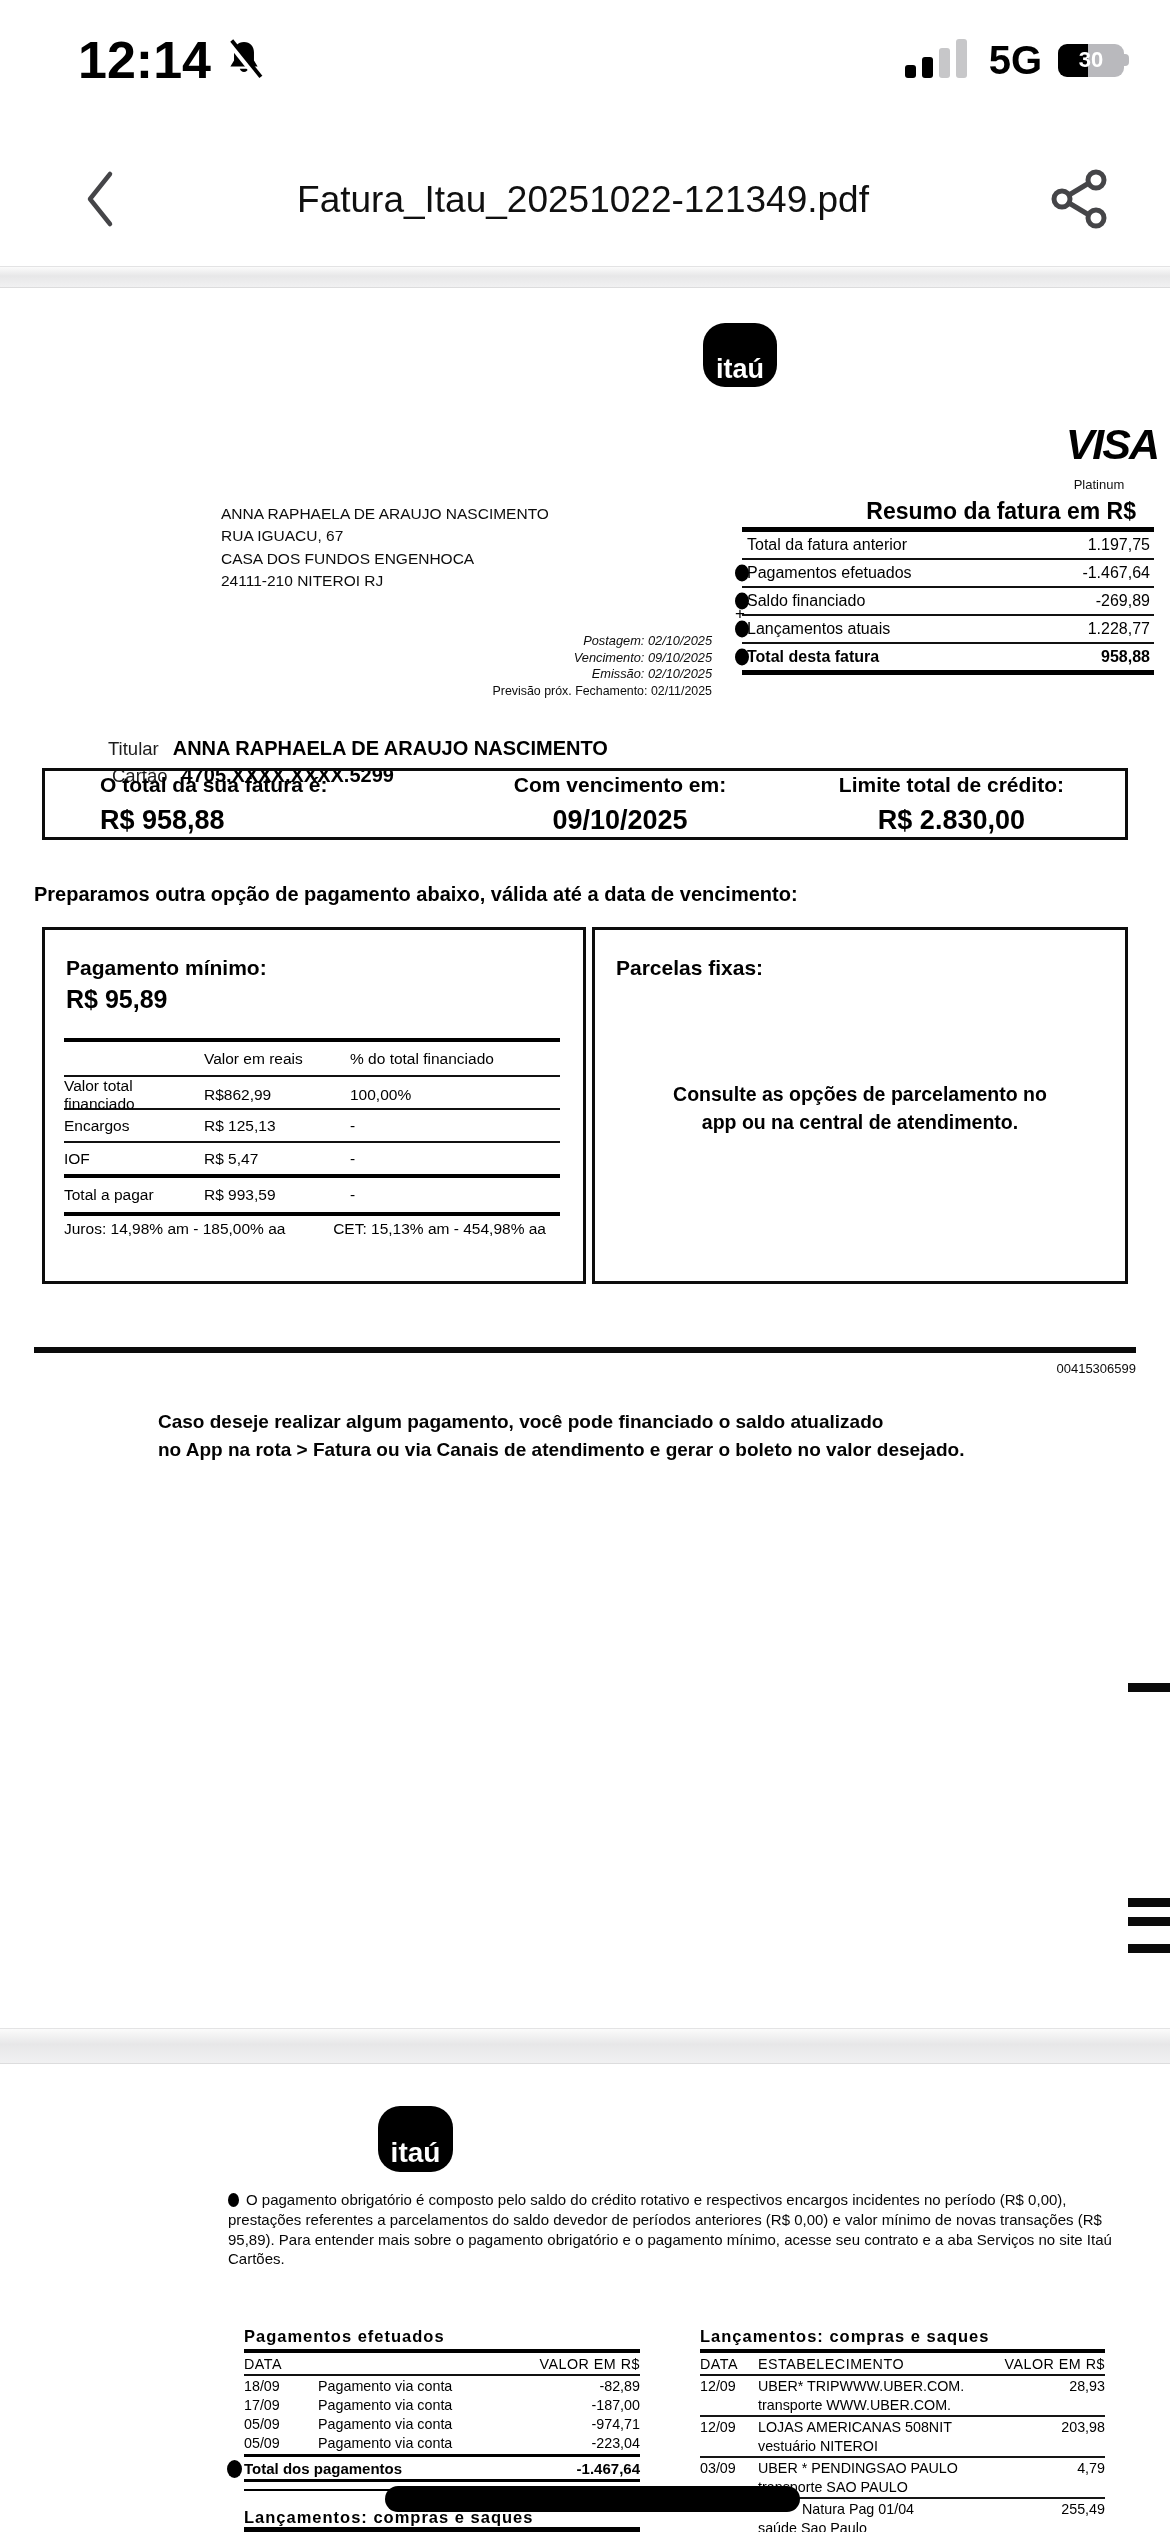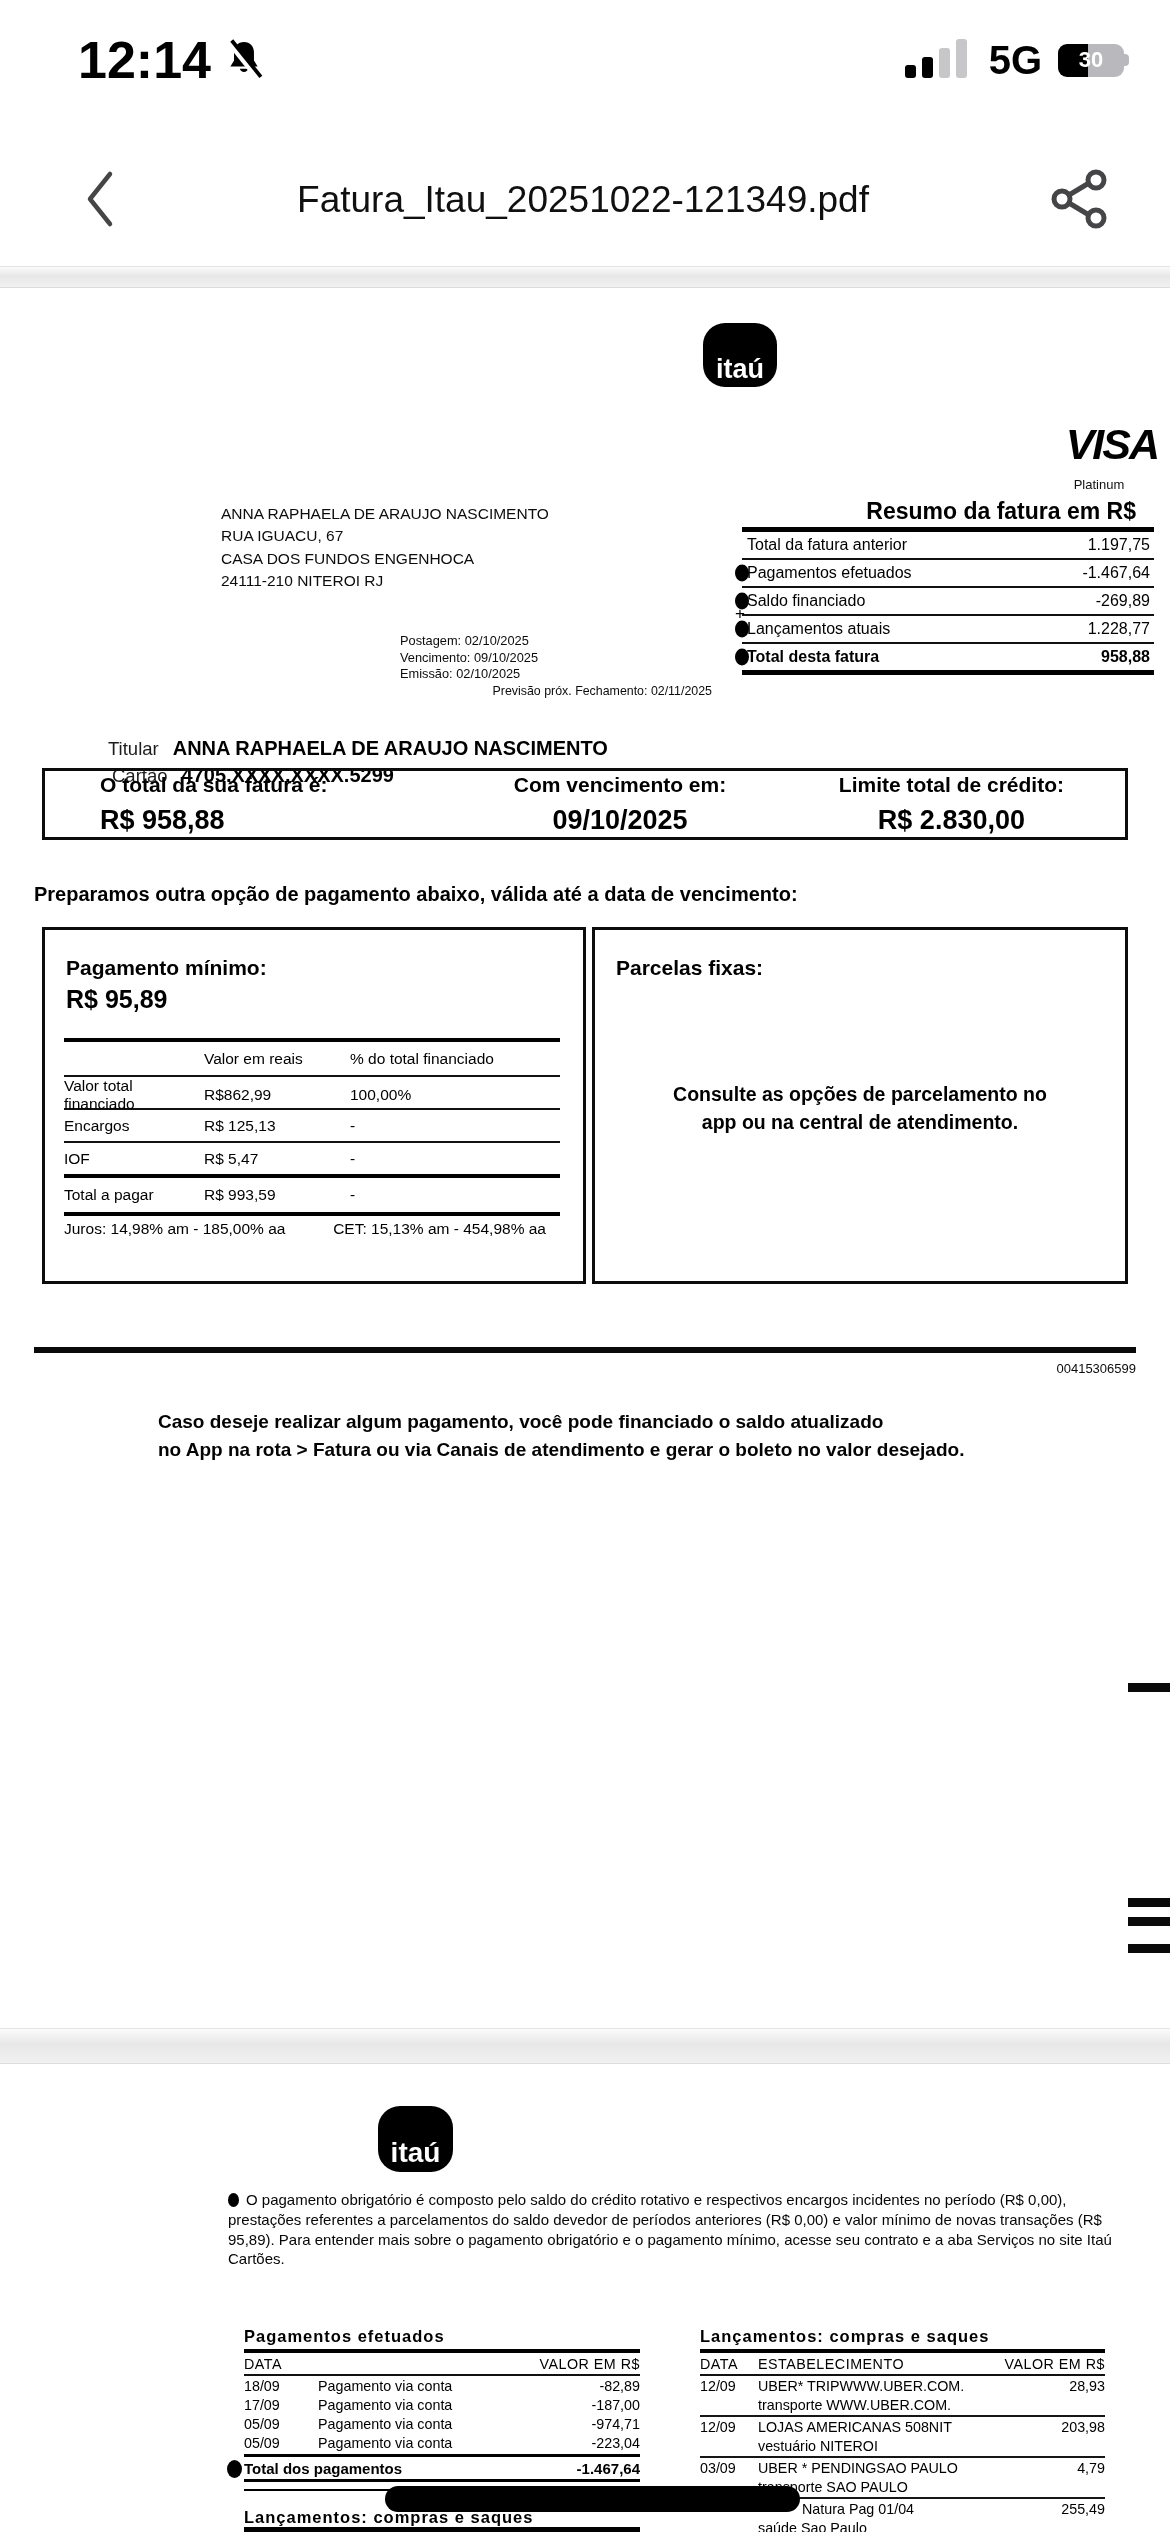--- a/index.html
+++ b/index.html
@@ -41,21 +41,21 @@
   .rs-table{left:742px;top:527px;width:412px;border-top:5px solid #000;border-bottom:5px solid #000;}
   .rs-row{position:relative;display:flex;align-items:center;height:26px;border-bottom:2px solid #111;
           font-size:16px;padding:0 4px 0 5px;}
   .rs-row:last-child{border-bottom:none;}
   .rs-l{flex:1;text-align:left;}
   .rs-v{text-align:right;}
   .rs-row.bold{font-weight:700;}
   .rs-dot{position:absolute;left:-7px;top:50%;transform:translateY(-50%);width:14px;height:17px;
           background:#000;border-radius:50%;}
   .rs-plus{position:absolute;left:-7px;top:-12px;font-size:17px;font-weight:400;}
-  .dates{left:400px;top:633px;width:312px;text-align:left;font-size:12.8px;line-height:16.6px;color:#0c0c0c;}
+  .dates{left:400px;top:633px;width:312px;text-align:right;font-size:12.8px;line-height:16.6px;color:#0c0c0c;font-style:italic;}
   .prev{left:350px;top:684px;width:362px;text-align:right;font-size:12.4px;color:#0c0c0c;}
   .holder-line{position:absolute;display:flex;align-items:baseline;}
   .hl1{left:108px;top:737px;}
   .hl2{left:112px;top:764px;}
   .holder-label{font-size:18.5px;color:#1d1d1d;}
   .holder-val{font-size:20px;font-weight:700;margin-left:14px;color:#000;}
   
   .totbox{left:42px;top:768px;width:1086px;height:72px;border:3px solid #0c0c0c;display:grid;
           grid-template-columns:37% 30% 33%;box-sizing:border-box;padding-left:28px;}
   .totcell{display:flex;flex-direction:column;justify-content:center;}

